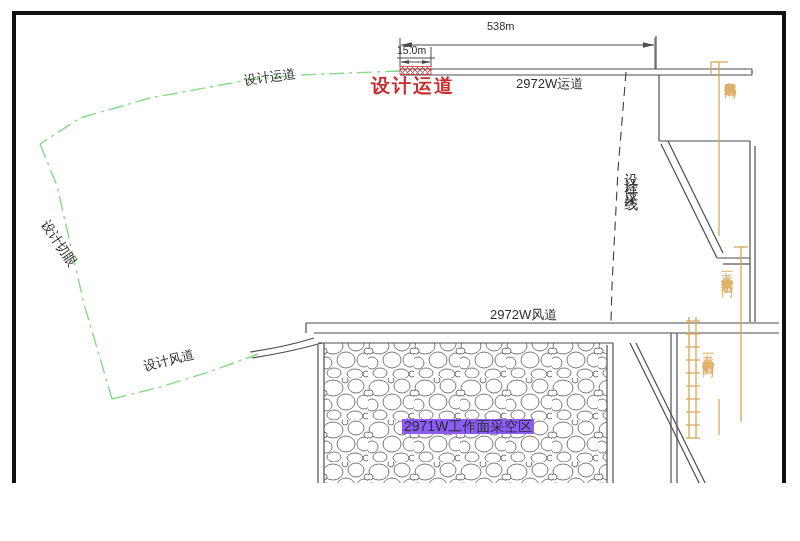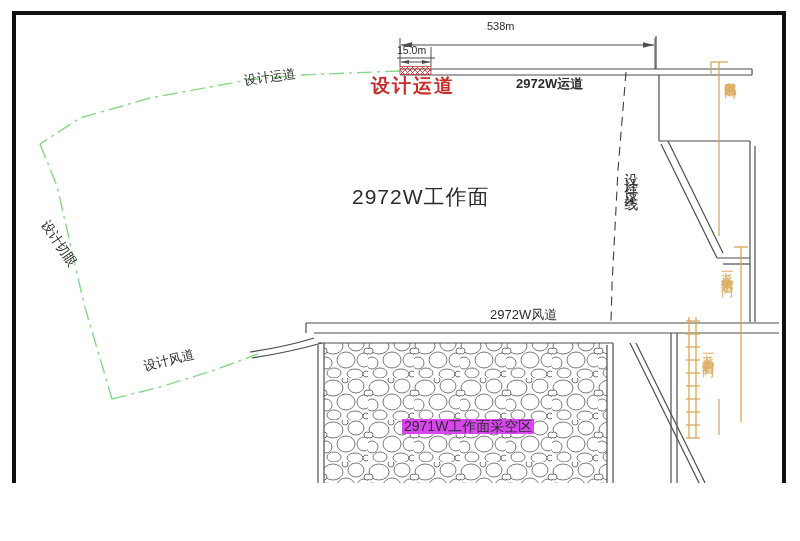--- a/index.html
+++ b/index.html
@@ -15,21 +15,21 @@
   .dash{stroke:#3d3d3d;fill:none;stroke-width:1.1;stroke-dasharray:9 6;}
   .arw{fill:var(--line,#4d4d4d);stroke:none;}
   .lbl{position:absolute;white-space:nowrap;line-height:1.05;}
   .dim{font-size:11px;}
   .med{font-size:13px;}
   .big{font-size:21px;letter-spacing:1px;}
   .red{color:var(--red,#cc2b2b);font-size:19px;font-weight:bold;letter-spacing:2px;}
   .vert{writing-mode:vertical-rl;text-orientation:upright;}
   .ochre{color:var(--orange_text,#ddae66);font-size:12.5px;}
   .stopline{font-size:14px;letter-spacing:6px;color:#2b2b2b;}
-  .goaftxt{font-size:14px;background:#d946ef;padding:0 2px;}
+  .goaftxt{font-size:14px;background:#8b5cf6;padding:0 2px;}
 </style>
 </head>
 <body>
 
 <div id="canvas">
 
   <div id="frame"></div>
 
   <svg width="800" height="541" viewBox="0 0 800 541">
     <defs>
@@ -159,25 +159,24 @@
       <line class="o" x1="686" y1="412" x2="700" y2="412"></line>
       <line class="o" x1="686" y1="425" x2="700" y2="425"></line>
       <line class="o" x1="686" y1="438" x2="700" y2="438"></line>
       <line class="o" x1="719" y1="399" x2="719" y2="435"></line>
     </g>
   </svg>
 
   <div class="lbl dim" style="left:487px;top:21px;">538m</div>
   <div class="lbl dim" style="left:397px;top:45px;font-size:10.5px;">15.0m</div>
   <div class="lbl red" style="left:371px;top:76px;">设计运道</div>
-  <div class="lbl med" style="left:516px;top:77px;font-weight:bold;">2972W运道</div>
+  <div class="lbl med" style="left:516px;top:77px;">2972W运道</div>
   <div class="lbl med" style="left:243px;top:74px;transform:rotate(-8deg);transform-origin:0 0;">设计运道</div>
   <div class="lbl med" style="left:50px;top:218px;transform:rotate(56deg);transform-origin:0 0;">设计切眼</div>
   <div class="lbl med" style="left:142px;top:360px;transform:rotate(-14deg);transform-origin:0 0;">设计风道</div>
-  <div class="lbl big" style="left:352px;top:186px;">2972W工作面</div>
   <div class="lbl vert stopline" style="left:624px;top:162px;">设计停采线</div>
   <div class="lbl med" style="left:490px;top:308px;">2972W风道</div>
   <div class="lbl goaftxt" style="left:402px;top:419px;">2971W工作面采空区</div>
   <div class="lbl vert ochre" style="left:723px;top:72px;letter-spacing:0.5px;">九采中部回风石门</div>
   <div class="lbl vert ochre" style="left:720px;top:262px;letter-spacing:1.5px;">九采一中轨道平石门</div>
   <div class="lbl vert ochre" style="left:701px;top:344px;letter-spacing:1.5px;">九采一中运斜石门</div>
 
 </div>
 
 </body></html>

